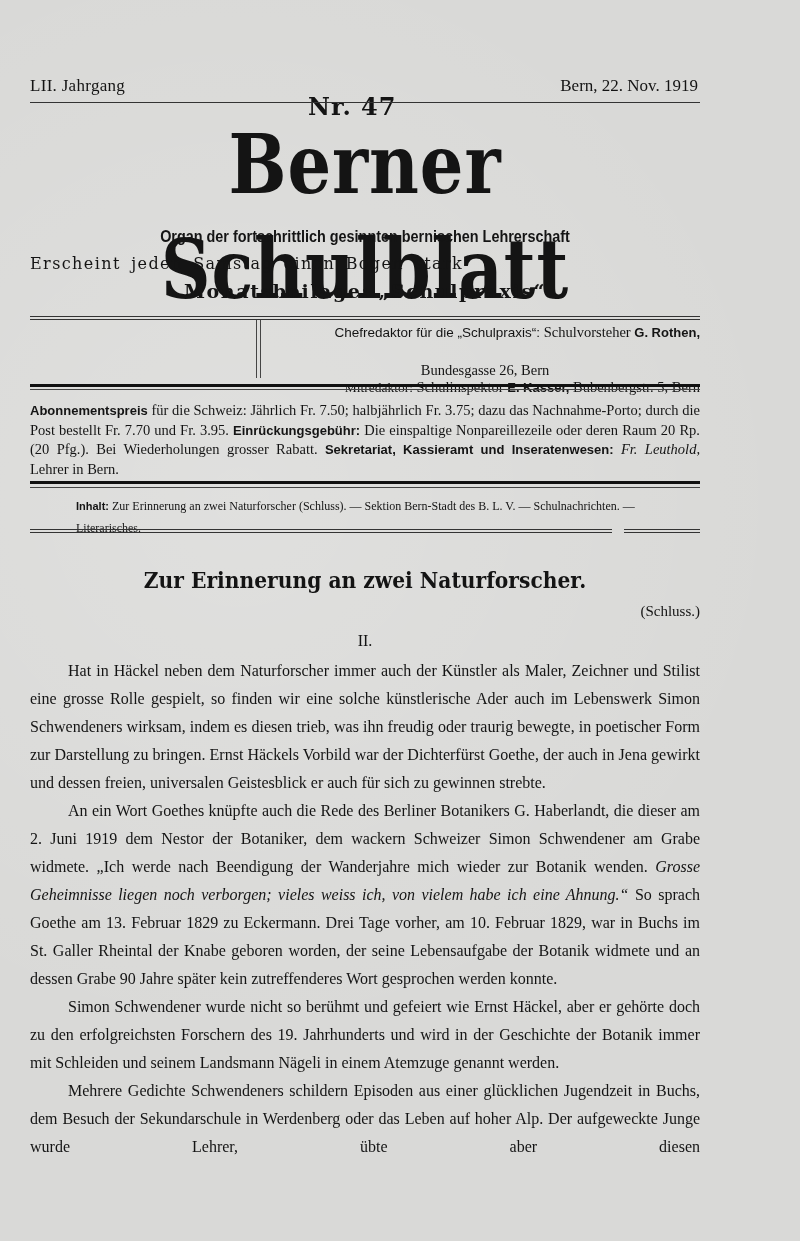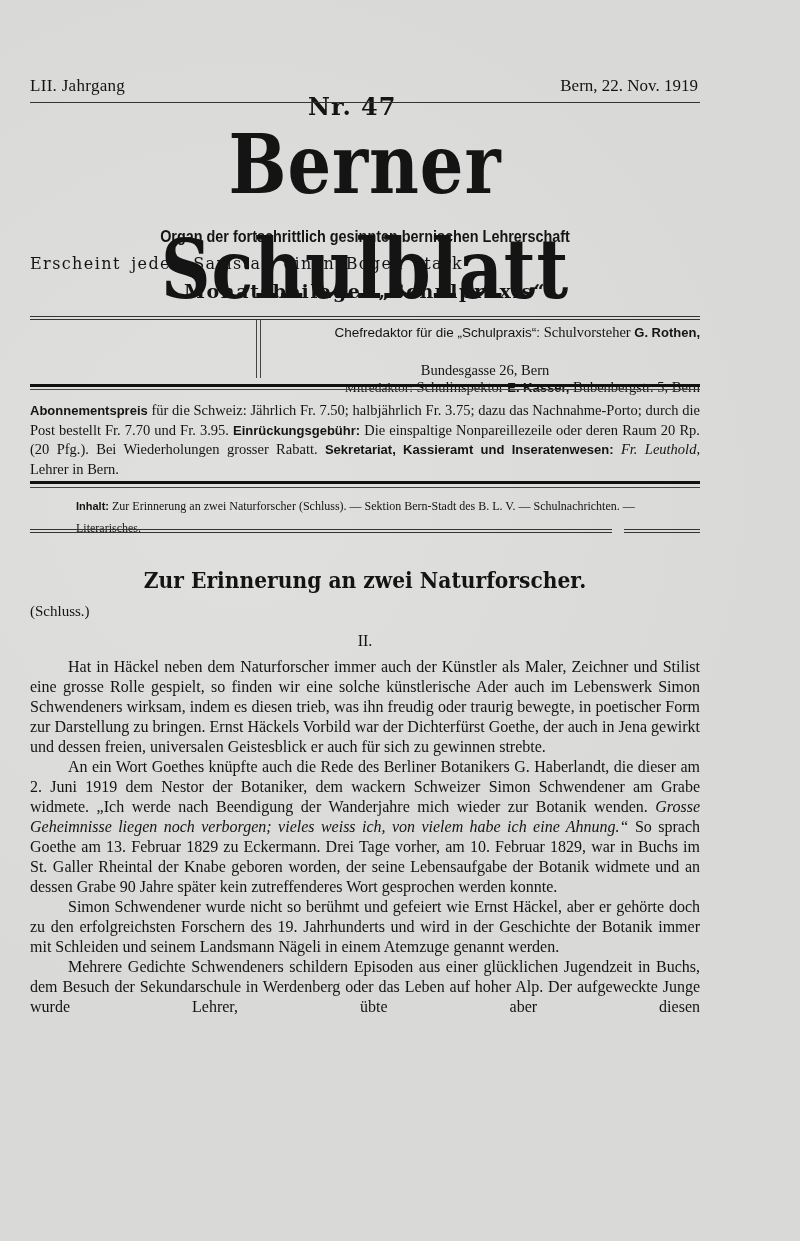--- a/index.html
+++ b/index.html
@@ -45,23 +45,23 @@
     .editors .col-left { position: absolute; left: 0; top: 0; width: 222px; }
     .editors .col-divider { position: absolute; left: 226px; top: -4px; height: 58px; width: 3px; border-left: 1px solid #444; border-right: 1px solid #444; }
     .editors .col-right { position: absolute; left: 240px; top: 0; width: 430px; }
     .sans-b { font-family: "Liberation Sans", sans-serif; font-weight: bold; font-size: 13px; }
     .center { text-align: center; margin-top: 20px; }
     .subs { position: absolute; top: 401px; left: 0; width: 670px; font-size: 14.5px; line-height: 18.5px; text-align: justify; }
     .subs p { margin: 0; text-indent: 0; padding-left: 0; }
     .contents { position: absolute; top: 495px; left: 0; width: 670px; font-size: 12px; line-height: 22px; }
     .contents .ind { padding-left: 46px; }
     .article-title { position: absolute; top: 566px; left: 0; width: 670px; text-align: center; font-weight: bold; font-size: 23px; font-family: "DejaVu Serif", serif; transform: scaleX(0.88); }
-    .article-sub { position: absolute; top: 603px; left: 0; width: 670px; text-align: left; font-size: 15px; }
+    .article-sub { position: absolute; top: 603px; left: 0; width: 670px; text-align: right; font-size: 15px; }
     .article-part { position: absolute; top: 632px; left: 0; width: 670px; text-align: center; font-size: 16px; }
-    .body-text { position: absolute; top: 657px; left: 0; width: 670px; font-size: 16px; line-height: 20px; text-align: justify; }
+    .body-text { position: absolute; top: 657px; left: 0; width: 670px; font-size: 16px; line-height: 28px; text-align: justify; }
     .body-text p { margin: 0; text-indent: 38px; }
     .body-text .it { font-style: italic; }
   </style>
 </head>
 <body>
 
 <div class="page">
 
   <div class="masthead-line">
     <span class="left">LII. Jahrgang</span>

